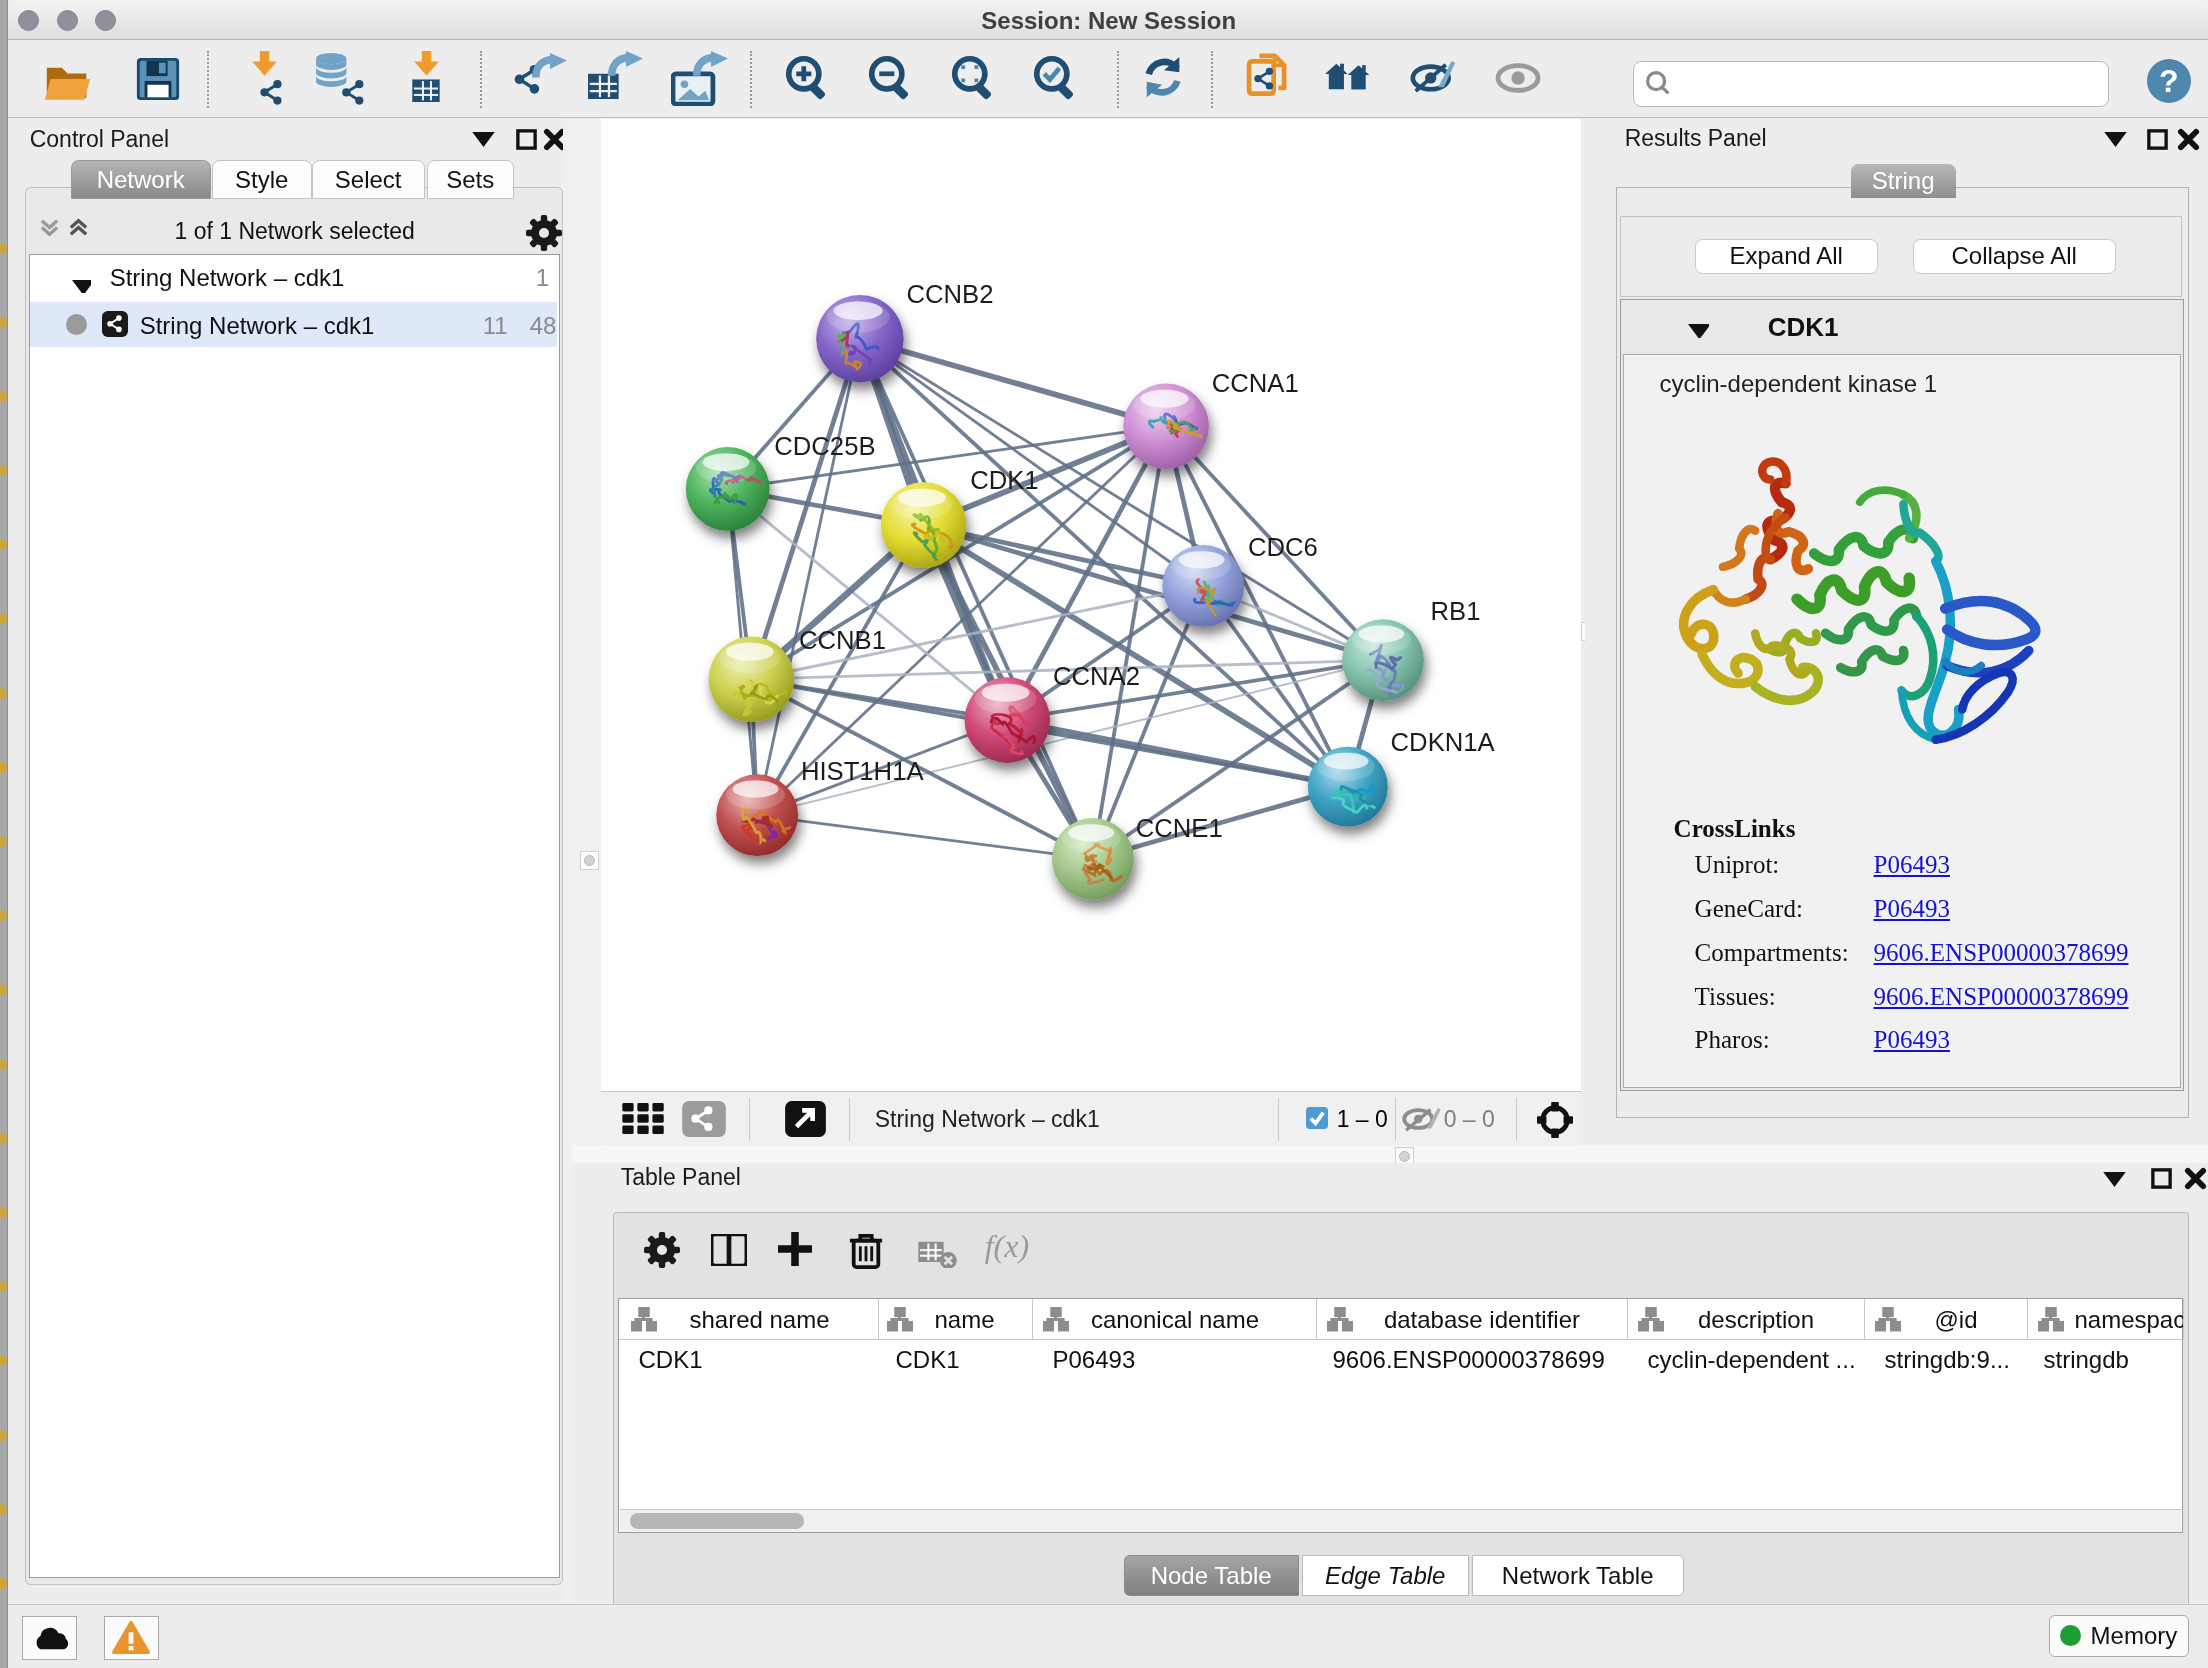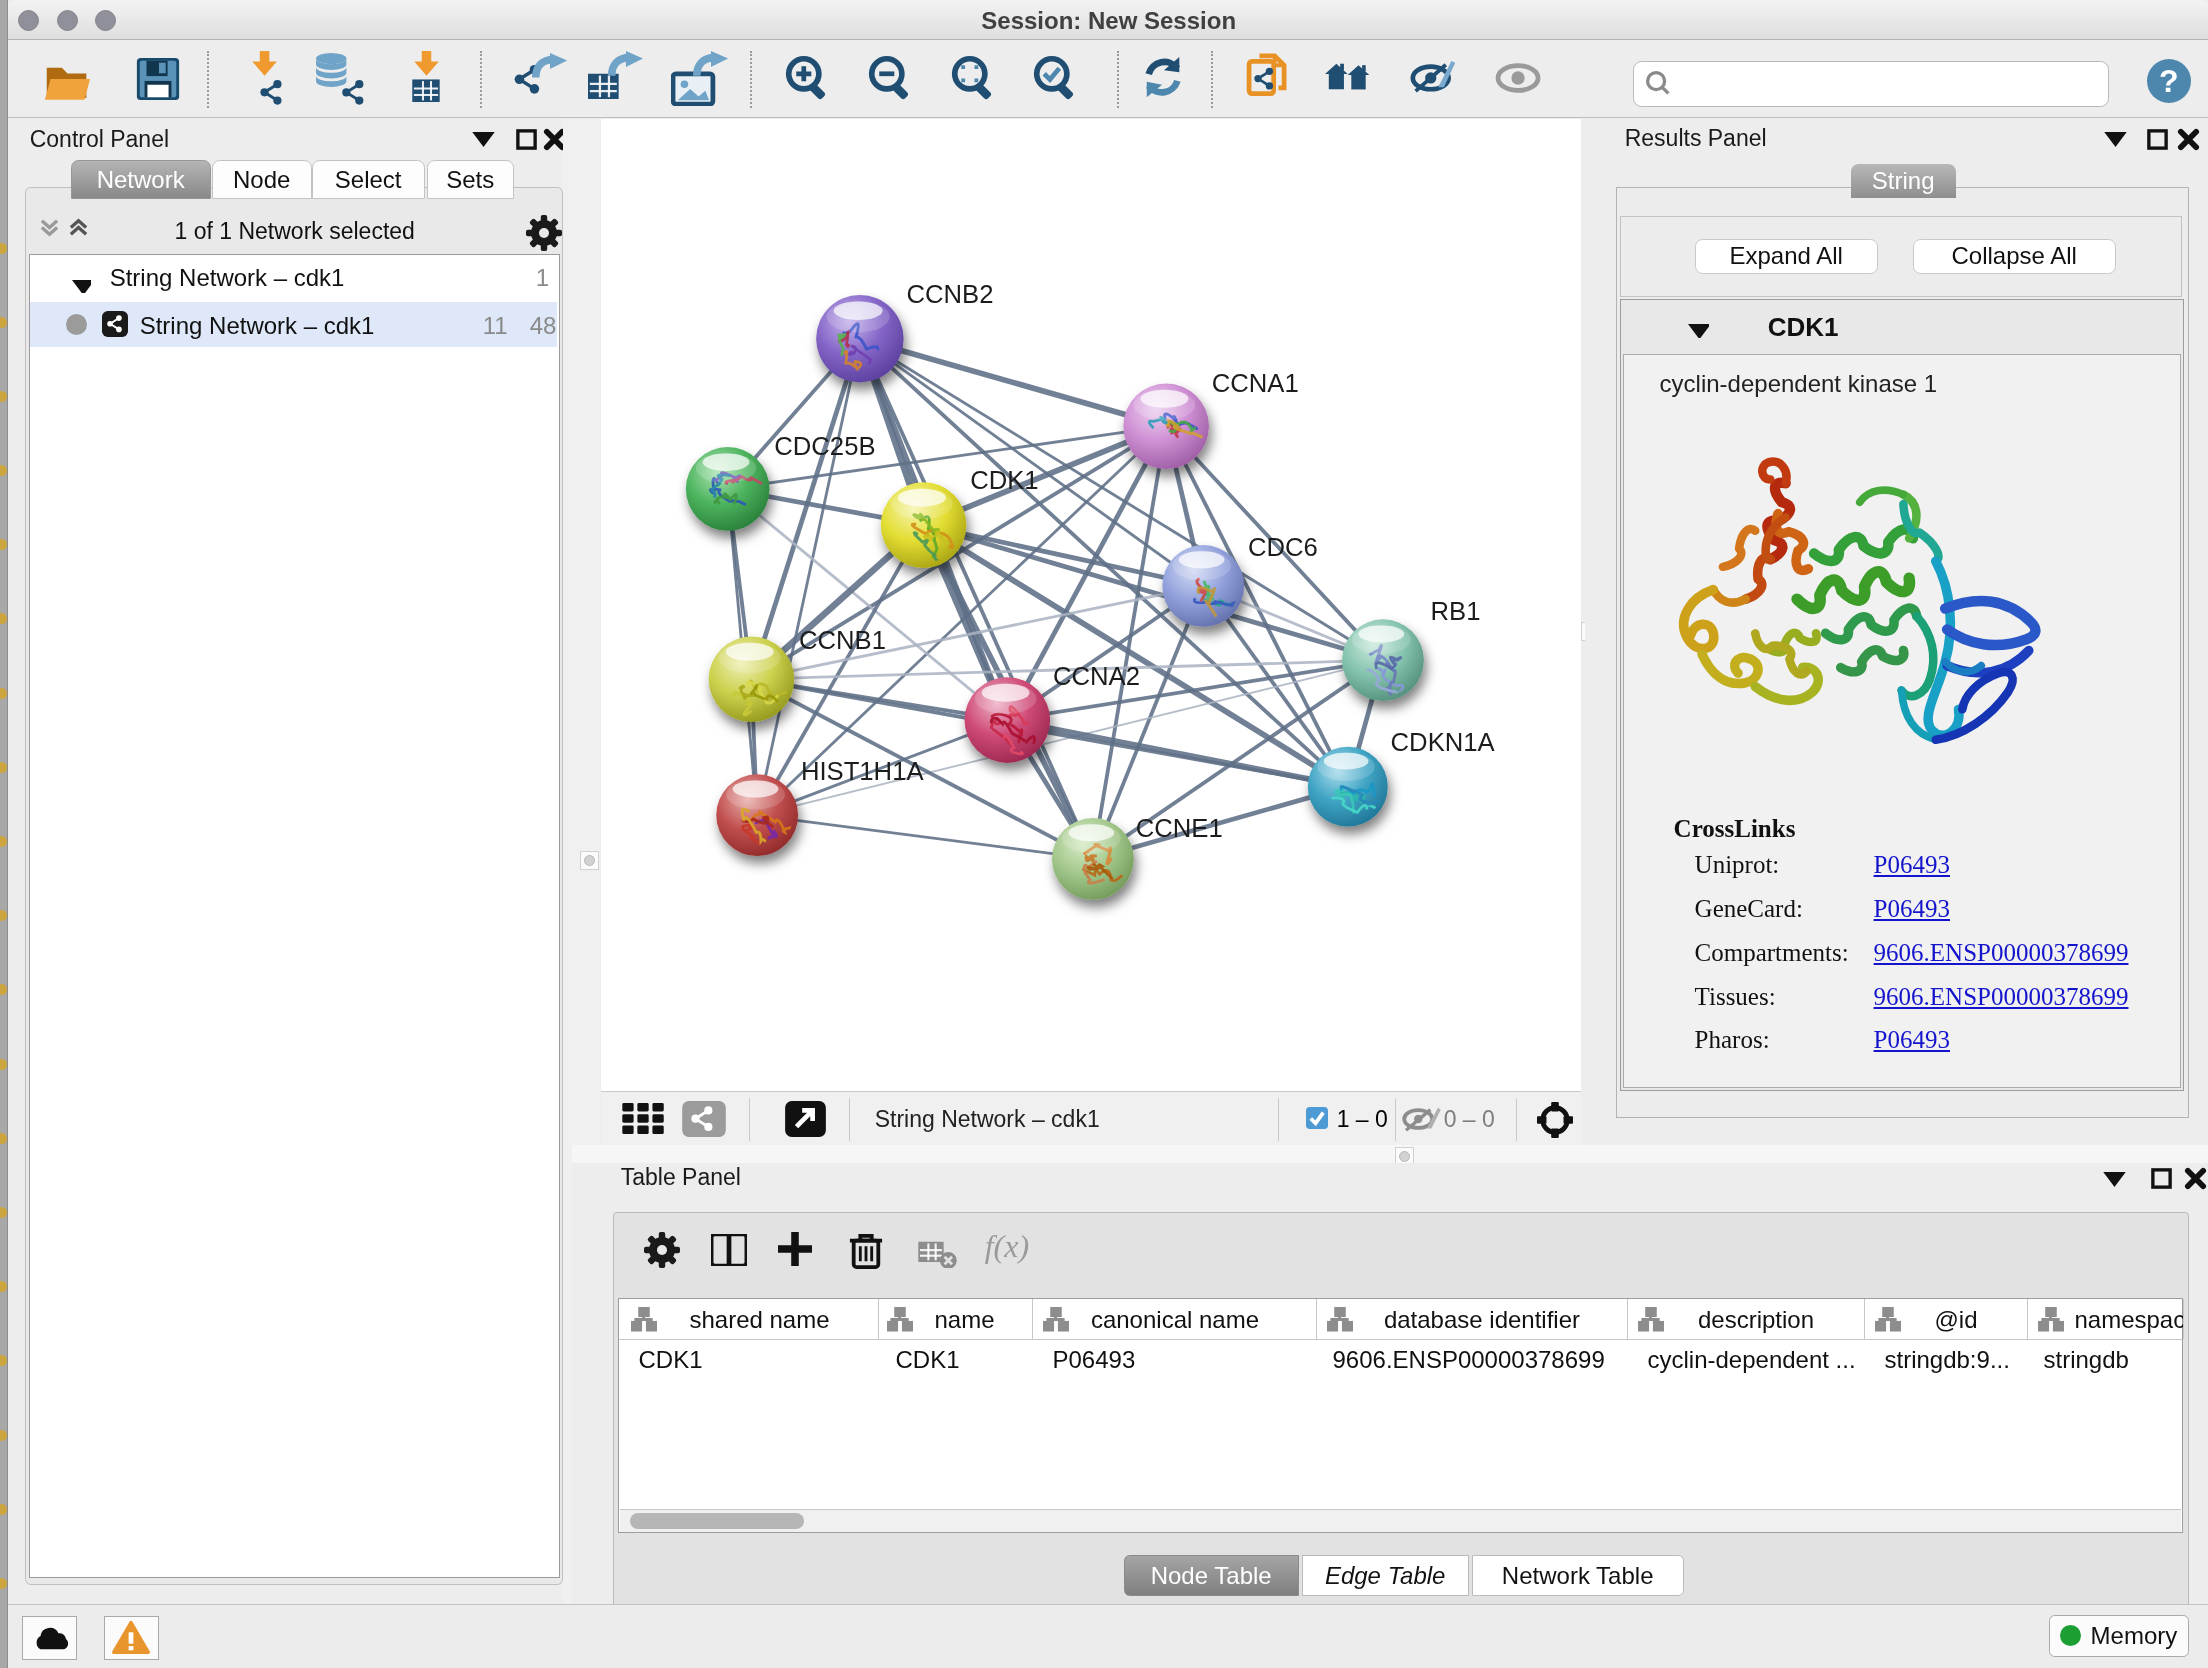--- a/index.html
+++ b/index.html
@@ -257,21 +257,21 @@
         <div class="abs" style="left:463px;top:13.3px;width:23px;height:15px"><svg width="23" height="15" viewBox="0 0 24 16" style="">
             <path d="M0,0 L24,0 L12.0,16 Z" fill="#111"></path>
           </svg></div>
         <div class="abs" style="left:506px;top:8.6px;width:23px;height:23px"><svg width="23" height="23" viewBox="0 0 24 24" style="">
             <rect x="3" y="3" width="18" height="18" fill="none" stroke="#111" stroke-width="3.5"></rect>
           </svg></div>
         <div class="abs" style="left:534px;top:8.6px;width:23px;height:23px"><svg width="23" height="23" viewBox="0 0 24 24" style="">
             <path d="M4,4 L20,20 M20,4 L4,20" stroke="#111" stroke-width="6" stroke-linecap="round"></path>
           </svg></div>
         <div class="tab tabsel" style="left:62px;width:140px">Network</div>
-        <div class="tab" style="left:203px;width:100px">Node</div>
+        <div class="tab" style="left:203px;width:100px">Style</div>
         <div class="tab" style="left:303px;width:113px">Select</div>
         <div class="tab" style="left:418px;width:87px">Sets</div>
         <div class="abs" id="cbox">
           <div class="abs" style="left:13.3px;top:28.5px;width:21px;height:21px"><svg width="21" height="21" viewBox="0 0 22 22" style="">
               <g stroke="#9a9a9a" stroke-width="3.5" fill="none">
                 <path d="M3,4 L11,11 L19,4 M3,11 L11,18 L19,11"></path>
               </g>
             </svg></div>
           <div class="abs" style="left:42px;top:28.5px;width:21px;height:21px"><svg width="21" height="21" viewBox="0 0 22 22" style="">
               <g transform="rotate(180 11 11)">

